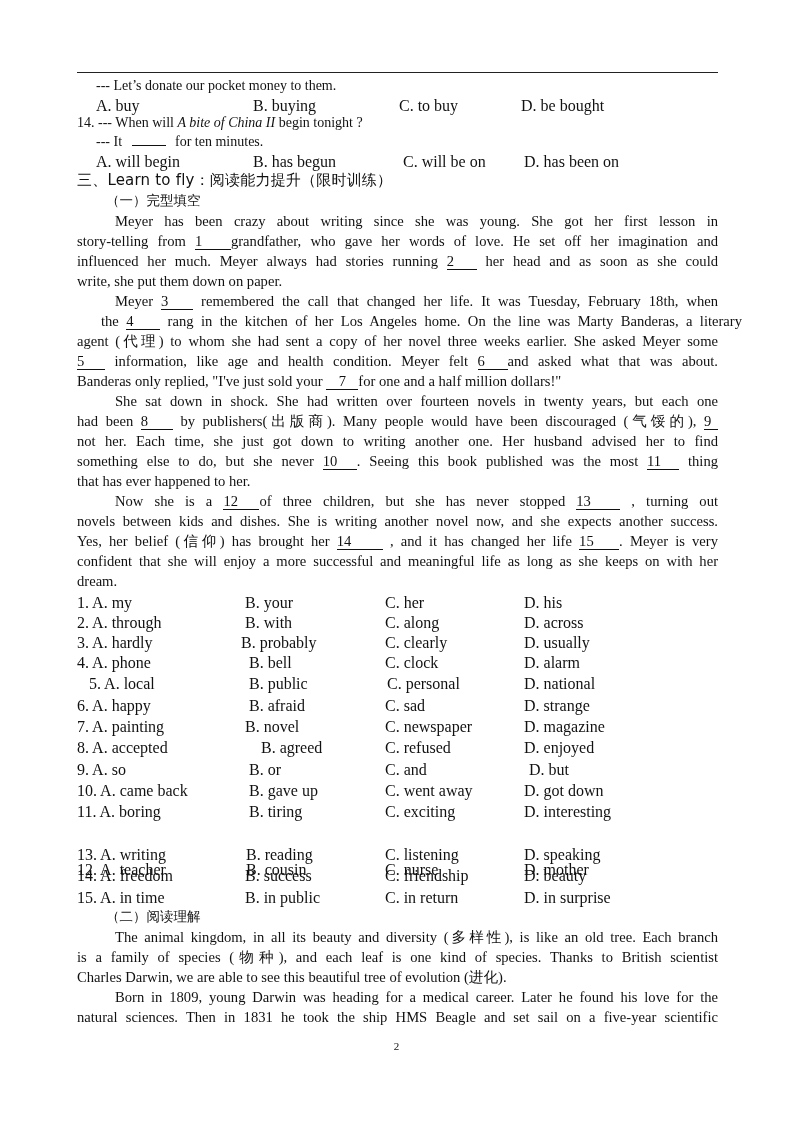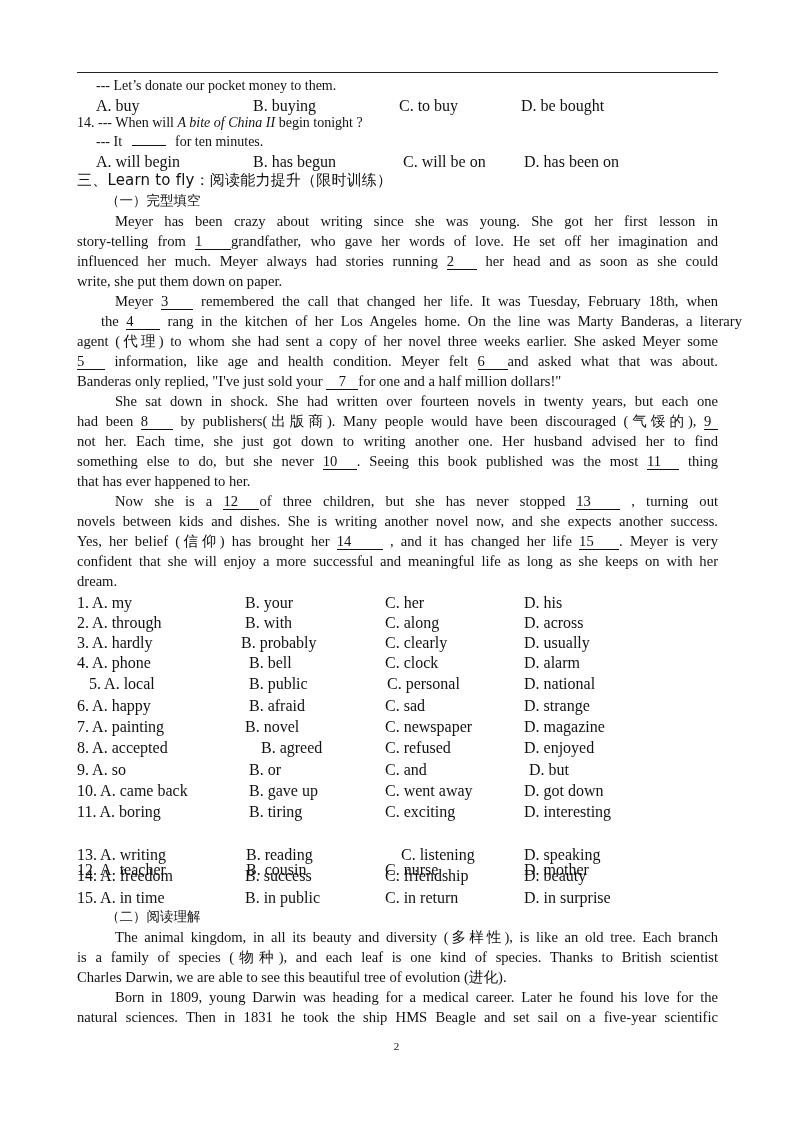--- a/index.html
+++ b/index.html
@@ -144,21 +144,21 @@
     </div>
     <div class="opt-row" style="top: 860px;">
       <span class="col" style="left: 0px;">12. A. teacher</span>
       <span class="col" style="left: 169px;">B. cousin</span>
       <span class="col" style="left: 308px;">C. nurse</span>
       <span class="col" style="left: 447px;">D. mother</span>
     </div>
     <div class="opt-row" style="top: 845px;">
       <span class="col" style="left: 0px;">13. A. writing</span>
       <span class="col" style="left: 169px;">B. reading</span>
-      <span class="col" style="left: 308px; margin-left: 16px;">C. listening</span>
+      <span class="col" style="left: 308px;">C. listening</span>
       <span class="col" style="left: 447px;">D. speaking</span>
     </div>
     <div class="opt-row" style="top: 866px;">
       <span class="col" style="left: 0px;">14. A. freedom</span>
       <span class="col" style="left: 168px;">B. success</span>
       <span class="col" style="left: 308px;">C. friendship</span>
       <span class="col" style="left: 447px;">D. beauty</span>
     </div>
     <div class="opt-row" style="top: 888px;">
       <span class="col" style="left: 0px;">15. A. in time</span>

